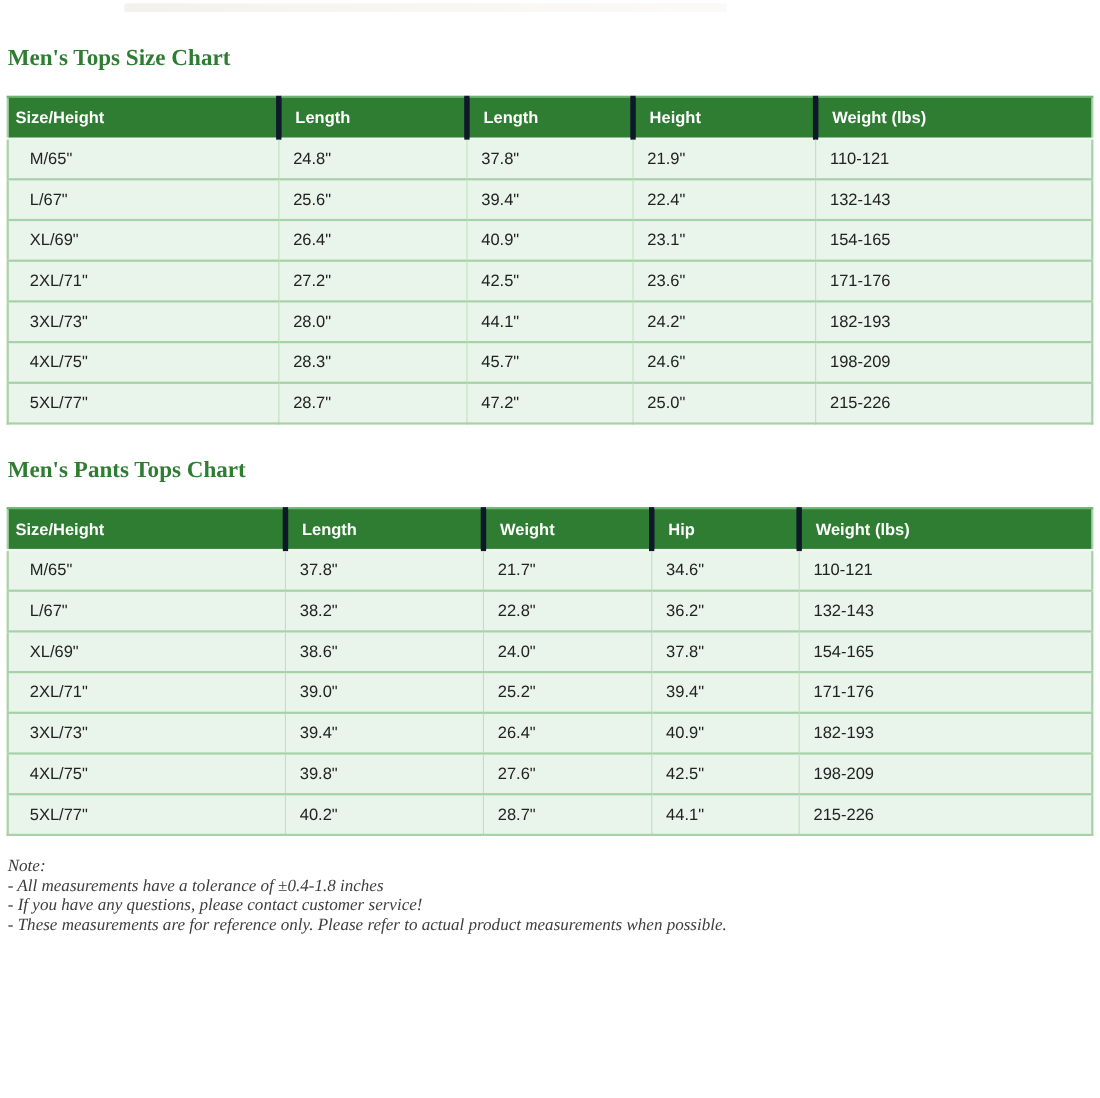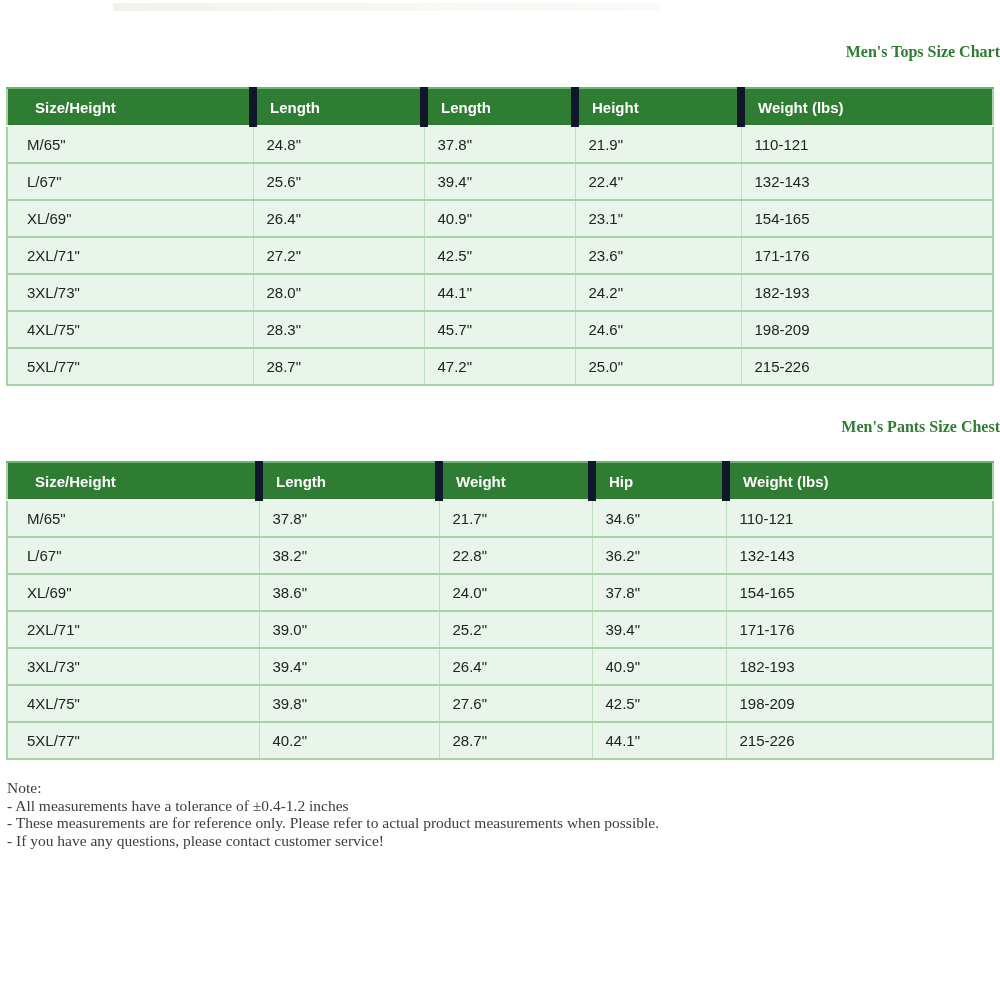--- a/index.html
+++ b/index.html
@@ -19,26 +19,25 @@
     left: 113px;
     top: 3px;
     width: 548px;
     height: 8px;
     background: linear-gradient(to right, #f3f1ec 0%, #f7f5f1 30%, #fbfaf8 100%);
     border-radius: 2px;
   }
   .chart-title {
     font-family: "Liberation Serif", serif;
     font-weight: bold;
-    font-size: 16px;
+    font-size: 21px;
     line-height: 24px;
     color: #2e7d32;
     margin: 0;
     padding: 0 0 0 7px;
-    text-align: right;
   }
   .title-tops  { margin-top: 40px; }
   .title-pants { margin-top: 29px; }
   .size-table {
     border-collapse: collapse;
     table-layout: fixed;
     width: 988px;
     margin-left: 6px;
     font-family: "Liberation Sans", sans-serif;
     font-size: 15px;
@@ -49,25 +48,25 @@
   .table-tops  { margin-top: 23px; }
   .table-pants { margin-top: 22px; }
   .size-table th {
     background: #2e7d32;
     color: #ffffff;
     font-weight: bold;
     text-align: left;
     height: 36px;
     padding: 0 4px 0 13px;
     border-top: 2px solid #6db371;
-    border-left: 8px solid #0f172a;
+    border-left: 5px solid #0f172a;
     border-bottom: 2px solid #eef7ee;
   }
   .size-table th:first-child {
-    padding-left: 27px;
+    padding-left: 6px;
     border-left: none;
   }
   .size-table td {
     background: #e9f4ea;
     height: 35px;
     padding: 0 4px 0 13px;
     border-top: 2px solid #a7d1a7;
     border-left: 1px solid #bedfbe;
   }
   .size-table td:first-child {
@@ -83,20 +82,21 @@
   .table-tops col.c3 { width: 151px; }
   .table-tops col.c4 { width: 166px; }
   
   .table-pants col.c1 { width: 252px; }
   .table-pants col.c2 { width: 180px; }
   .table-pants col.c3 { width: 153px; }
   .table-pants col.c4 { width: 134px; }
   .note {
     margin: 19px 0 12px 7px;
     font-family: "Liberation Serif", serif;
+    font-style: italic;
     font-size: 15.5px;
     line-height: 17.5px;
     color: #3d3d3d;
   }
   .note .note-heading { margin: 0; }
   .note .note-line { margin: 0; }
 </style>
 </head>
 <body>
 
@@ -167,21 +167,21 @@
       <tr>
         <td>5XL/77"</td>
         <td>28.7"</td>
         <td>47.2"</td>
         <td>25.0"</td>
         <td>215-226</td>
       </tr>
     </tbody>
 </table>
 
-<h2 class="chart-title title-pants">Men's Pants Size Chest</h2>
+<h2 class="chart-title title-pants">Men's Pants Tops Chart</h2>
 
 <table class="size-table table-pants">
   <colgroup>
     <col class="c1">
       <col class="c2">
       <col class="c3">
       <col class="c4">
       <col class="c5">
   </colgroup>
   <thead>
@@ -242,17 +242,17 @@
         <td>28.7"</td>
         <td>44.1"</td>
         <td>215-226</td>
       </tr>
     </tbody>
 </table>
 
 <div class="note">
   <p class="note-heading">Note:</p>
   <div>
-      <p class="note-line">- All measurements have a tolerance of ±0.4-1.2 inches</p>
+      <p class="note-line">- All measurements have a tolerance of ±0.4-1.8 inches</p>
+      <p class="note-line">- If you have any questions, please contact customer service!</p>
       <p class="note-line">- These measurements are for reference only. Please refer to actual product measurements when possible.</p>
-      <p class="note-line">- If you have any questions, please contact customer service!</p>
     </div>
 </div>
 
 </body></html>

